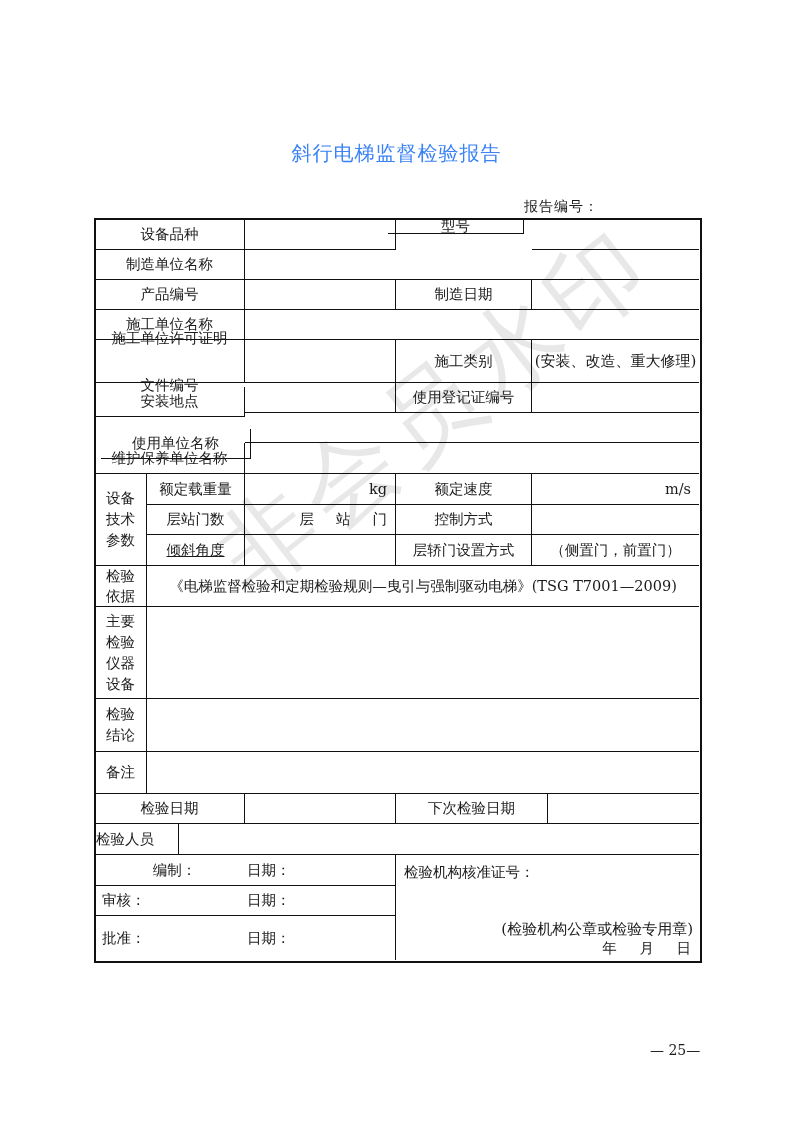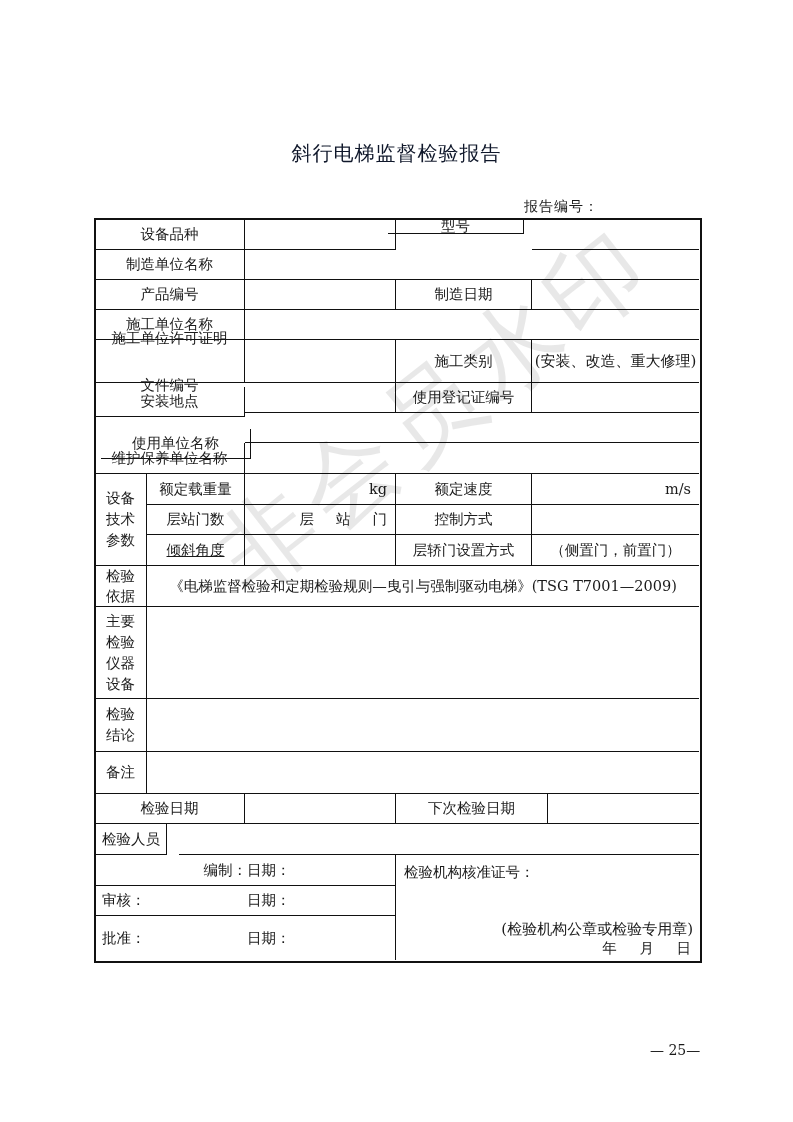--- a/index.html
+++ b/index.html
@@ -1,19 +1,19 @@
 <!DOCTYPE html>
 <html><head>
 <meta charset="utf-8">
 <style>
   html, body { margin:0; padding:0; background:#ffffff; }
   body { width:793px; height:1122px; position:relative; overflow:hidden;
          font-family:"DejaVu Serif","Liberation Serif",serif; color:#1a1a1a; }
   .title { position:absolute; left:0; width:793px; top:140px; text-align:center;
-           font-family:"DejaVu Sans","Liberation Sans",sans-serif; font-size:20px; letter-spacing:1px; color:#0f172a; }
+           font-family:"DejaVu Sans","Liberation Sans",sans-serif; font-size:20px; letter-spacing:1px; color:#3b82f6; }
   .report-no { position:absolute; left:524px; top:198px; font-size:14px; letter-spacing:1px; }
   .grid { position:absolute; left:95px; top:219px; width:604px; height:741px; }
   .cell { position:absolute; box-sizing:border-box; border-right:1px solid #111; border-bottom:1px solid #111;
           display:flex; align-items:center; justify-content:center; font-size:14.5px; line-height:21px; text-align:center; }
   .frame { position:absolute; left:94px; top:218px; width:604px; height:741px; border:2px solid #111; box-sizing:content-box; pointer-events:none; }
   .left { justify-content:flex-start; padding-left:8px; }
   .right { justify-content:flex-end; padding-right:8px; }
   .vstack { flex-direction:column; }
   .small { font-size:15px; }
   .page-no { position:absolute; left:650px; top:1042px; font-size:14px; }
@@ -115,25 +115,25 @@
   <div class="cell noborder-r" style="left:52px;top:480px;width:552px;height:53px;"></div>
 
   <div class="cell" style="left:0;top:533px;width:52px;height:42px;">备注</div>
   <div class="cell noborder-r" style="left:52px;top:533px;width:552px;height:42px;"></div>
 
   <div class="cell" style="left:0;top:575px;width:150px;height:30px;">检验日期</div>
   <div class="cell" style="left:150px;top:575px;width:151px;height:30px;"></div>
   <div class="cell" style="left:301px;top:575px;width:152px;height:30px;">下次检验日期</div>
   <div class="cell noborder-r" style="left:453px;top:575px;width:151px;height:30px;"></div>
 
-  <div class="cell left" style="left:0;top:605px;width:72px;height:31px;padding-left:7px;">检验人员</div>
+  <div class="cell left" style="left:0;top:605px;width:84px;height:31px;padding-left:1px;">检验人员</div>
   <div class="cell noborder-r" style="left:84px;top:605px;width:520px;height:31px;"></div>
 
   <div class="cell left" style="left:0;top:636px;width:301px;height:31px;padding-left:7px;">
-    <span style="width:145px;display:inline-block;text-align:right;">编制：</span>
+    <span style="width:145px;display:inline-block;text-align:center;">编制：</span>
     <span>日期：</span>
   </div>
   <div class="cell left" style="left:0;top:667px;width:301px;height:30px;padding-left:7px;">
     <span style="width:145px;display:inline-block;text-align:left;">审核：</span>
     <span>日期：</span>
   </div>
   <div class="cell left" style="left:0;top:697px;width:301px;height:44px;padding-left:7px;border-bottom:none;">
     <span style="width:145px;display:inline-block;text-align:left;">批准：</span>
     <span>日期：</span>
   </div>

